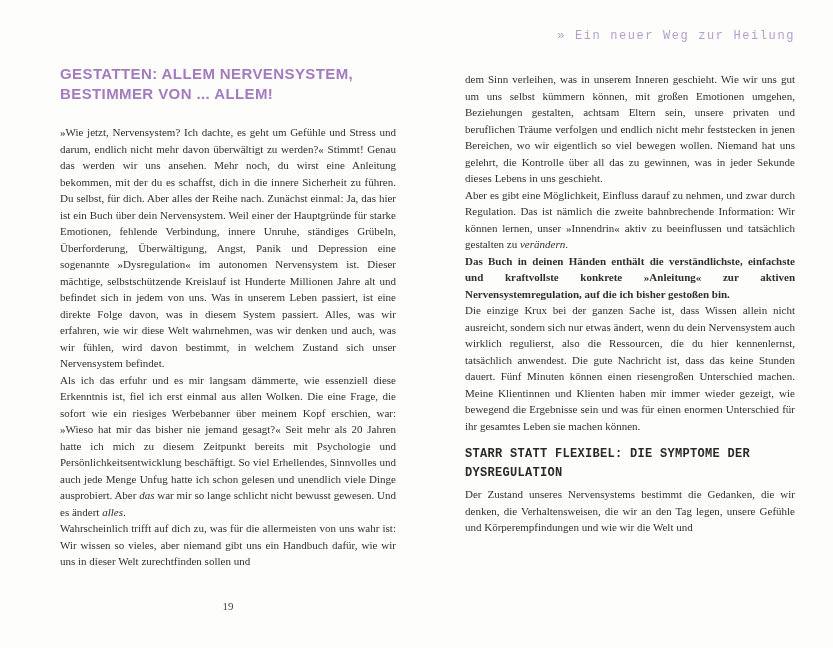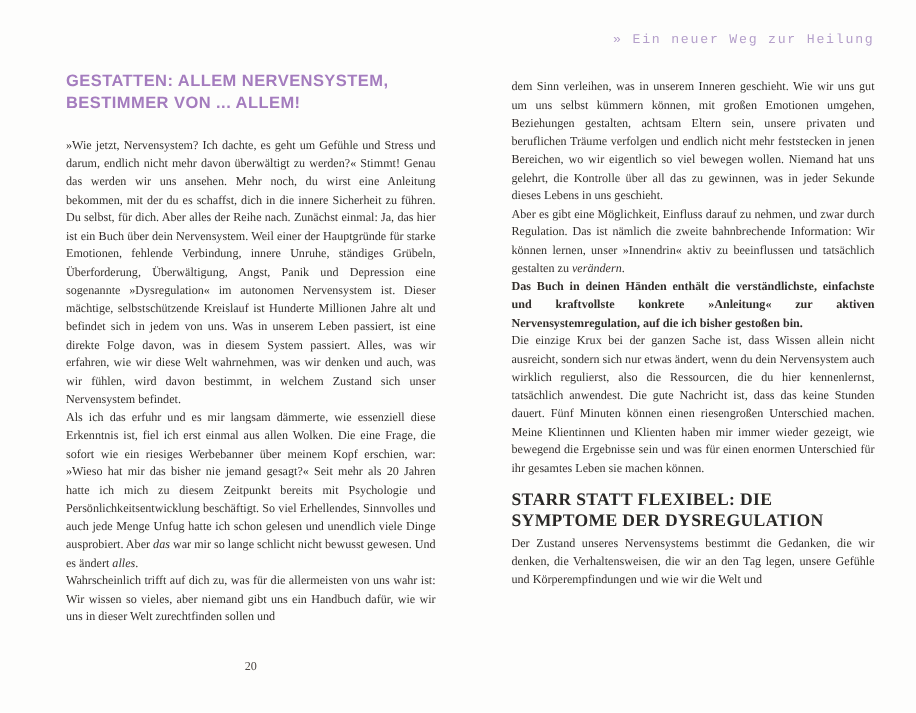--- a/index.html
+++ b/index.html
@@ -50,23 +50,23 @@
     margin: 13px 0 10px 12px;
     font-size: 11px;
     font-weight: bold;
     line-height: 20px;
     text-align: justify;
     hyphens: auto;
     -webkit-hyphens: auto;
   }
 
   .section-heading {
-    font-family: Liberation Serif, serif;
+    font-family: Liberation Mono, monospace;
     font-weight: bold;
-    font-size: 16px;
+    font-size: 12px;
     line-height: 19px;
     letter-spacing: 0.3px;
     color: #2b2927;
     margin: 11px 0 3px 0;
     text-align: left;
   }
 
   .page-number {
     position: absolute;
     top: 600px;
@@ -86,21 +86,21 @@
     <h1 class="chapter-heading">
       <span>GESTATTEN: ALLEM NERVENSYSTEM,</span>
       <span>BESTIMMER VON ... ALLEM!</span>
     </h1>
     <div class="body-text">
       <p><span>»Wie jetzt, Nervensystem? Ich dachte, es geht um Gefühle und Stress und darum, endlich nicht mehr davon überwältigt zu werden?« Stimmt! Genau das werden wir uns ansehen. Mehr noch, du wirst eine Anleitung bekommen, mit der du es schaffst, dich in die innere Sicherheit zu führen. Du selbst, für dich. Aber alles der Reihe nach. Zunächst einmal: Ja, das hier ist ein Buch über dein Nervensystem. Weil einer der Hauptgründe für starke Emotionen, fehlende Verbindung, innere Unruhe, ständiges Grübeln, Überforderung, Überwältigung, Angst, Panik und Depression eine sogenannte »Dysregulation« im autonomen Nervensystem ist. Dieser mächtige, selbstschützende Kreislauf ist Hunderte Millionen Jahre alt und befindet sich in jedem von uns. Was in unserem Leben passiert, ist eine direkte Folge davon, was in diesem System passiert. Alles, was wir erfahren, wie wir diese Welt wahrnehmen, was wir denken und auch, was wir fühlen, wird davon bestimmt, in welchem Zustand sich unser Nervensystem befindet.</span></p>
       <p><span>Als ich das erfuhr und es mir langsam dämmerte, wie essenziell diese Erkenntnis ist, fiel ich erst einmal aus allen Wolken. Die eine Frage, die sofort wie ein riesiges Werbebanner über meinem Kopf erschien, war: »Wieso hat mir das bisher nie jemand gesagt?« Seit mehr als 20 Jahren hatte ich mich zu diesem Zeitpunkt bereits mit Psychologie und Persönlichkeitsentwicklung beschäftigt. So viel Erhellendes, Sinnvolles und auch jede Menge Unfug hatte ich schon gelesen und unendlich viele Dinge ausprobiert. Aber </span><em>das</em><span> war mir so lange schlicht nicht bewusst gewesen. Und es ändert </span><em>alles</em><span>.</span></p>
       <p><span>Wahrscheinlich trifft auf dich zu, was für die allermeisten von uns wahr ist: Wir wissen so vieles, aber niemand gibt uns ein Handbuch dafür, wie wir uns in dieser Welt zurechtfinden sollen und</span></p>
     </div>
   </section>
-  <div class="page-number pn-left">20</div>
+  <div class="page-number pn-left">19</div>
 
   <section class="column right-col">
     <div class="running-head">» Ein neuer Weg zur Heilung</div>
     <div class="body-text">
       <p><span>dem Sinn verleihen, was in unserem Inneren geschieht. Wie wir uns gut um uns selbst kümmern können, mit großen Emotionen umgehen, Beziehungen gestalten, achtsam Eltern sein, unsere privaten und beruflichen Träume verfolgen und endlich nicht mehr feststecken in jenen Bereichen, wo wir eigentlich so viel bewegen wollen. Niemand hat uns gelehrt, die Kontrolle über all das zu gewinnen, was in jeder Sekunde dieses Lebens in uns geschieht.</span></p>
       <p><span>Aber es gibt eine Möglichkeit, Einfluss darauf zu nehmen, und zwar durch Regulation. Das ist nämlich die zweite bahnbrechende Information: Wir können lernen, unser »Innendrin« aktiv zu beeinflussen und tatsächlich gestalten zu </span><em>verändern</em><span>.</span></p>
       <p class="callout"><span>Das Buch in deinen Händen enthält die verständlichste, einfachste und kraftvollste konkrete »Anleitung« zur aktiven Nervensystemregulation, auf die ich bisher gestoßen bin.</span></p>
       <p><span>Die einzige Krux bei der ganzen Sache ist, dass Wissen allein nicht ausreicht, sondern sich nur etwas ändert, wenn du dein Nervensystem auch wirklich regulierst, also die Ressourcen, die du hier kennenlernst, tatsächlich anwendest. Die gute Nachricht ist, dass das keine Stunden dauert. Fünf Minuten können einen riesengroßen Unterschied machen. Meine Klientinnen und Klienten haben mir immer wieder gezeigt, wie bewegend die Ergebnisse sein und was für einen enormen Unterschied für ihr gesamtes Leben sie machen können.</span></p>
       <h2 class="section-heading">STARR STATT FLEXIBEL: DIE SYMPTOME DER DYSREGULATION</h2>
       <p><span>Der Zustand unseres Nervensystems bestimmt die Gedanken, die wir denken, die Verhaltensweisen, die wir an den Tag legen, unsere Gefühle und Körperempfindungen und wie wir die Welt und</span></p>

